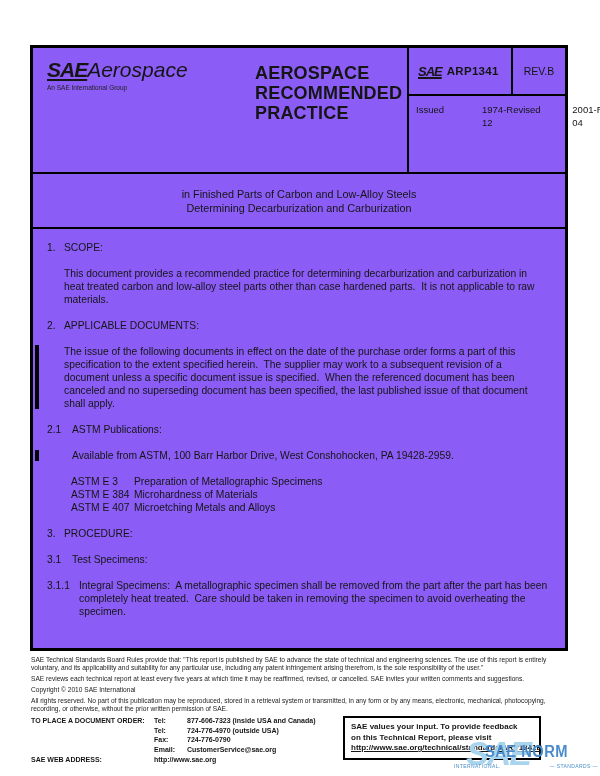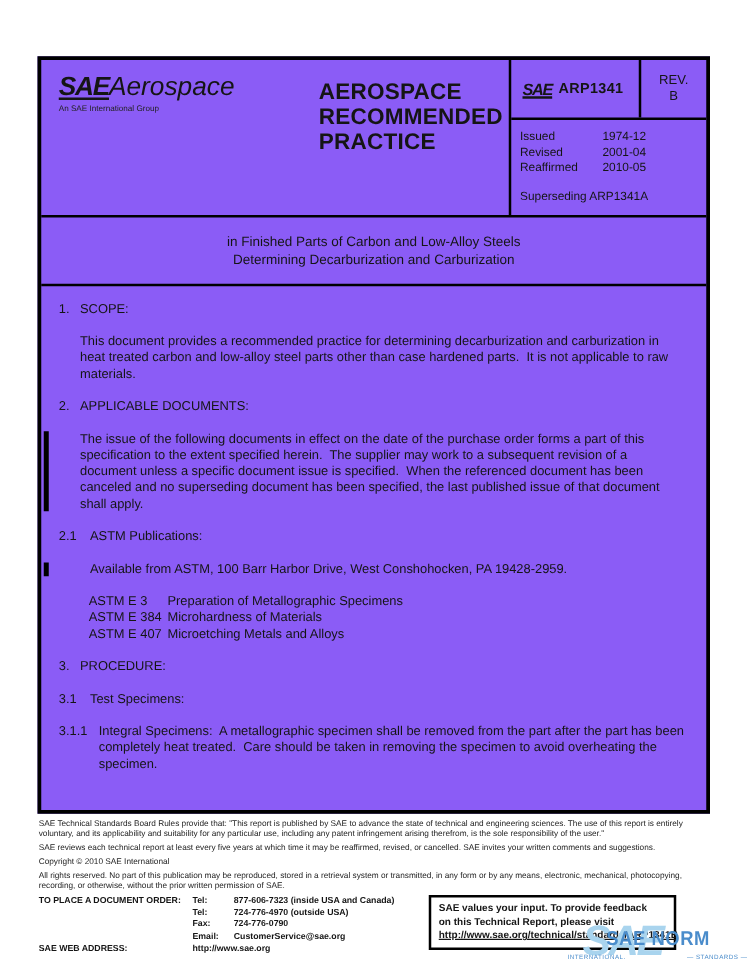--- a/index.html
+++ b/index.html
@@ -23,23 +23,23 @@
   .sae-brand{font-style:italic;font-size:21px;font-weight:400;letter-spacing:0;}
   .logo-tagline{font-size:6.5px;margin-top:5px;color:#222;}
   .doc-type{position:absolute;left:222px;top:15px;width:140px;
     font-weight:bold;font-size:18px;line-height:20px;letter-spacing:.2px;}
   .header-right{width:158px;display:flex;flex-direction:column;border-left:2px solid #000;box-sizing:border-box;}
   .hr-top{display:flex;height:46px;border-bottom:2px solid #000;flex:0 0 auto;}
   .arp-cell{flex:1;display:flex;align-items:center;padding-left:9px;border-right:2px solid #000;gap:5px;}
   .sae-logo-mini{font-weight:900;font-style:italic;font-size:13px;letter-spacing:-1px;
     text-decoration:underline;text-decoration-thickness:2px;text-underline-offset:1px;}
   .arp-num{font-weight:bold;font-size:11.5px;letter-spacing:.3px;}
-  .rev-cell{width:52px;display:flex;flex-direction:column;align-items:center;justify-content:center;
+  .rev-cell{width:52px;display:flex;flex-direction:row;align-items:center;justify-content:center;
     font-size:10.5px;line-height:13px;}
-  .hr-bottom{flex:1;padding:8px 0 6px 7px;font-size:9.5px;line-height:12.5px;display:flex;flex-direction:column;}
+  .hr-bottom{flex:1;padding:8px 0 6px 7px;font-size:9.5px;line-height:12.5px;display:flex;flex-direction:row;}
   .hist-row{display:flex;}
   .hist-label{width:66px;flex:0 0 auto;}
   .superseding{margin-top:auto;padding-bottom:2px;}
   
   .title-band{height:53px;border-bottom:2px solid #000;display:flex;flex-direction:column;
     align-items:center;justify-content:center;font-size:10.8px;line-height:14px;flex:0 0 auto;}
   
   .body-area{flex:1;padding:12px 16px 0 14px;font-size:10.3px;line-height:13px;}
   .block{display:flex;margin-bottom:13px;position:relative;}
   .block .num{flex:0 0 auto;}

